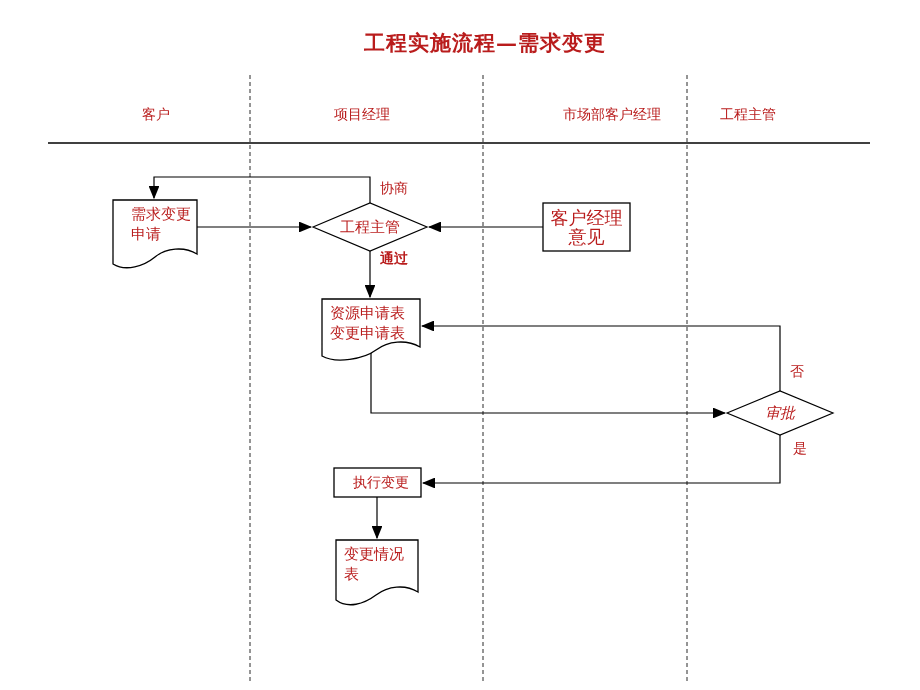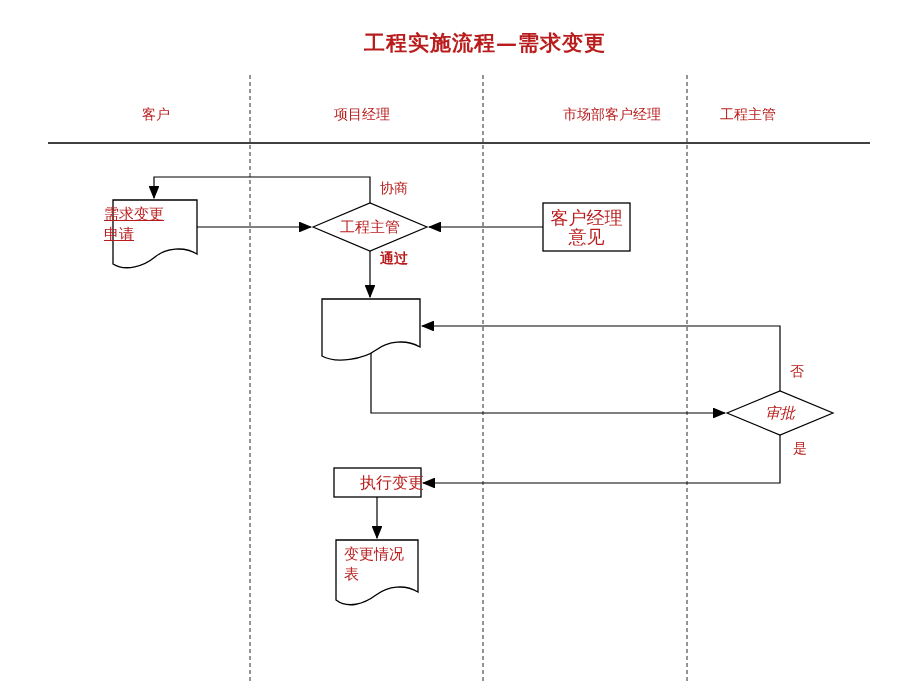--- a/index.html
+++ b/index.html
@@ -89,32 +89,34 @@
     <path d="M336,540 L418,540 L418,592 C405,584 388,586 376,595 C364,604 348,609 336,600 Z" fill="#ffffff" stroke="#000000" stroke-width="1.3"></path>
   </svg>
 
   <div class="title">工程实施流程—需求变更</div>
 
   <div class="lane-label" style="left:106px;width:100px;">客户</div>
   <div class="lane-label" style="left:302px;width:120px;">项目经理</div>
   <div class="lane-label" style="left:532px;width:160px;">市场部客户经理</div>
   <div class="lane-label" style="left:688px;width:120px;font-family:Liberation Serif, serif;">工程主管</div>
 
-  <div class="node-label" style="left:104px;top:204px;text-decoration:underline;">需求变更
+  <div class="node-label" style="left:131px;top:204px;">需求变更
 申请</div>
 
   <div class="node-label centered" style="left:313px;top:203px;width:114px;height:48px;">工程主管</div>
 
   <div class="node-label centered" style="left:543px;top:203px;width:87px;height:48px;font-size:18px;">客户经理
 意见</div>
 
+  <div class="node-label" style="left:330px;top:303px;">资源申请表
+变更申请表</div>
 
   <div class="node-label centered" style="left:727px;top:391px;width:106px;height:44px;font-style:italic;">审批</div>
 
-  <div class="node-label centered" style="left:334px;top:468px;width:94px;height:29px;font-size:16px;padding-left:11px;">执行变更</div>
+  <div class="node-label centered" style="left:334px;top:468px;width:94px;height:29px;font-size:14px;">执行变更</div>
 
   <div class="node-label" style="left:344px;top:544px;">变更情况
 表</div>
 
   <div class="edge-label" style="left:380px;top:180px;">协商</div>
   <div class="edge-label" style="left:380px;top:250px;font-weight:bold;">通过</div>
   <div class="edge-label" style="left:790px;top:363px;">否</div>
   <div class="edge-label" style="left:793px;top:440px;">是</div>
 
 </div>

